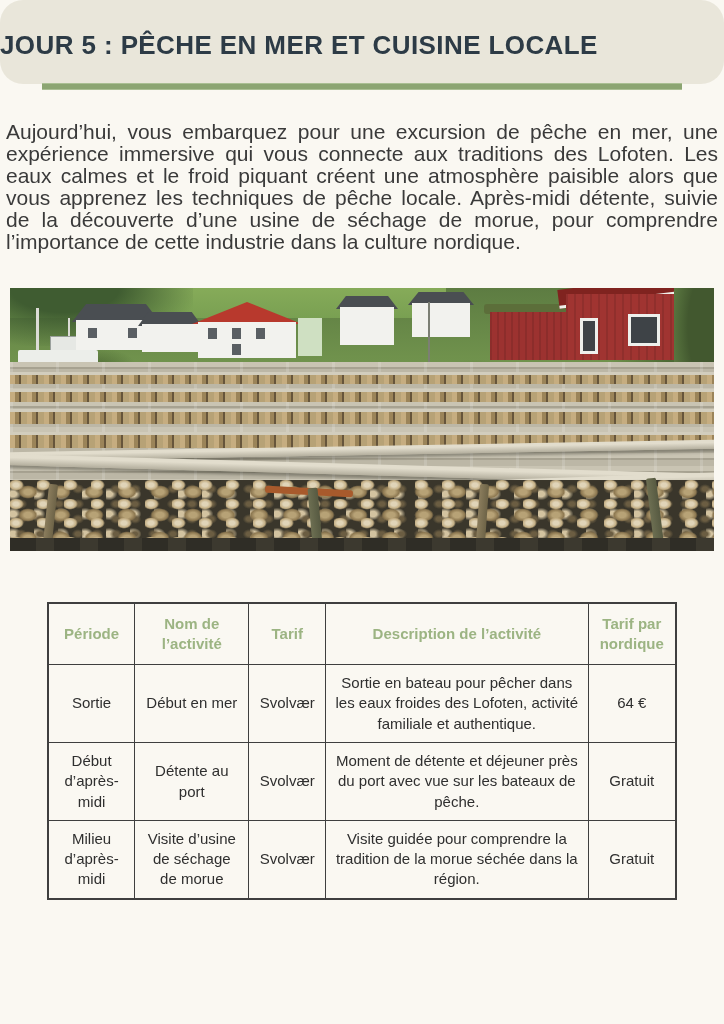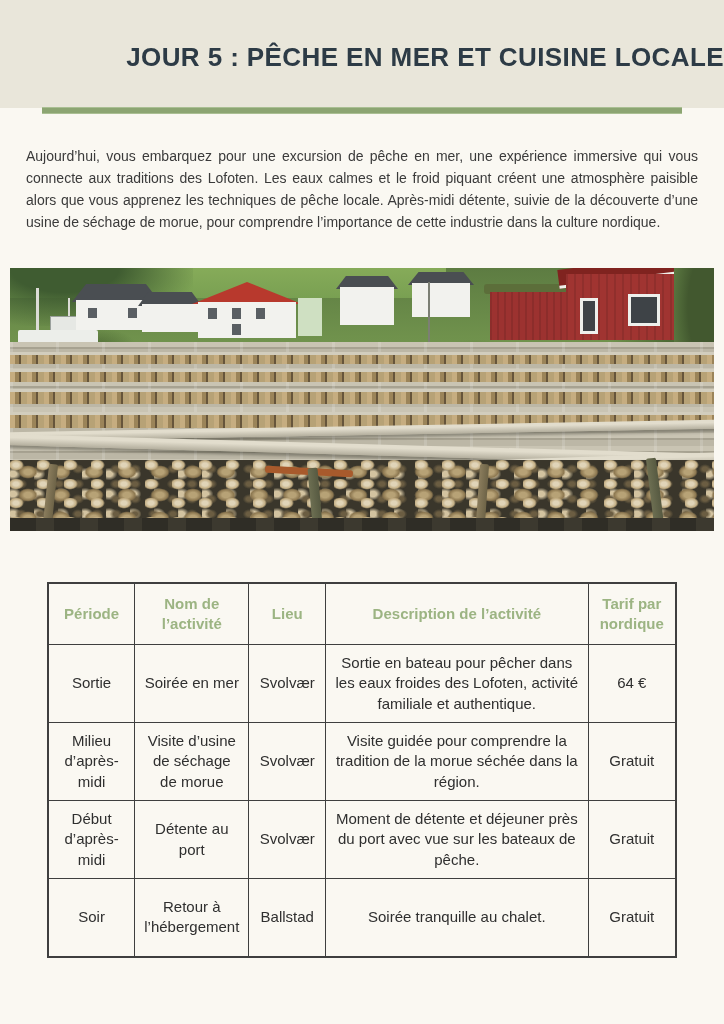--- a/index.html
+++ b/index.html
@@ -1,25 +1,25 @@
 <!DOCTYPE html>
 <html><head>
 <meta charset="utf-8">
 <style>
   html,body{margin:0;padding:0;}
   body{width:724px;height:1024px;background:#faf8f2;font-family:"Liberation Sans","DejaVu Sans",sans-serif;overflow:hidden;}
   .page{position:relative;width:724px;height:1024px;background:#faf8f2;}
 
   
-  .band{height:108px;background:#e9e6da;display:flex;align-items:center;justify-content:flex-end;}
+  .band{height:84px;background:#e9e6da;display:flex;align-items:center;justify-content:flex-start;border-radius:23px;}
   .title{margin:0;padding-top:6px;font-size:26px;font-weight:700;letter-spacing:.4px;color:#2d3b46;text-align:center;}
   .divider{height:5px;margin:0 42px;background:#8ca572;box-shadow:0 -1px 0 #aabf93,0 1px 0 #aabf93;}
 
   
-  .intro{margin:32px 26px 0;font-size:14px;line-height:22px;color:#3a3a3a;text-align:justify;}
+  .intro{margin:32px 6px 0;font-size:21px;line-height:22px;color:#3a3a3a;text-align:justify;}
 
   
   .photo{position:relative;margin:35px 10px 0;width:704px;height:263px;overflow:hidden;background:#6f914c;}
   .ph{position:absolute;}
   .hill{left:0;top:0;width:100%;height:150px;
     background:
       radial-gradient(ellipse 60px 26px at 12% 52%,rgba(40,62,26,.45),transparent 70%),
       radial-gradient(ellipse 80px 30px at 46% 66%,rgba(47,71,30,.40),transparent 70%),
       radial-gradient(ellipse 70px 26px at 66% 60%,rgba(44,66,28,.38),transparent 70%),
       radial-gradient(ellipse 90px 34px at 94% 50%,rgba(36,56,24,.50),transparent 70%),
@@ -161,50 +161,43 @@
       <col style="width:13.8%">
         <col style="width:18.2%">
         <col style="width:12.2%">
         <col style="width:41.8%">
         <col style="width:14.0%">
     </colgroup>
     <thead>
       <tr>
         <th>Période</th>
         <th>Nom de l’activité</th>
-        <th>Lieu</th>
+        <th>Tarif</th>
         <th>Description de l’activité</th>
         <th>Tarif par nordique</th>
       </tr>
     </thead>
     <tbody>
       <tr class="r">
         <td>Sortie</td>
-        <td>Soirée en mer</td>
+        <td>Début en mer</td>
         <td>Svolvær</td>
         <td>Sortie en bateau pour pêcher dans les eaux froides des Lofoten, activité familiale et authentique.</td>
         <td>64 €</td>
+      </tr>
+      <tr class="r">
+        <td>Début d’après-midi</td>
+        <td>Détente au port</td>
+        <td>Svolvær</td>
+        <td>Moment de détente et déjeuner près du port avec vue sur les bateaux de pêche.</td>
+        <td>Gratuit</td>
       </tr>
       <tr class="r">
         <td>Milieu d’après-midi</td>
         <td>Visite d’usine de séchage de morue</td>
         <td>Svolvær</td>
         <td>Visite guidée pour comprendre la tradition de la morue séchée dans la région.</td>
         <td>Gratuit</td>
       </tr>
-      <tr class="r">
-        <td>Début d’après-midi</td>
-        <td>Détente au port</td>
-        <td>Svolvær</td>
-        <td>Moment de détente et déjeuner près du port avec vue sur les bateaux de pêche.</td>
-        <td>Gratuit</td>
-      </tr>
-      <tr class="r">
-        <td>Soir</td>
-        <td>Retour à l’hébergement</td>
-        <td>Ballstad</td>
-        <td>Soirée tranquille au chalet.</td>
-        <td>Gratuit</td>
-      </tr>
     </tbody>
   </table>
 
 </div>
 
 </body></html>

